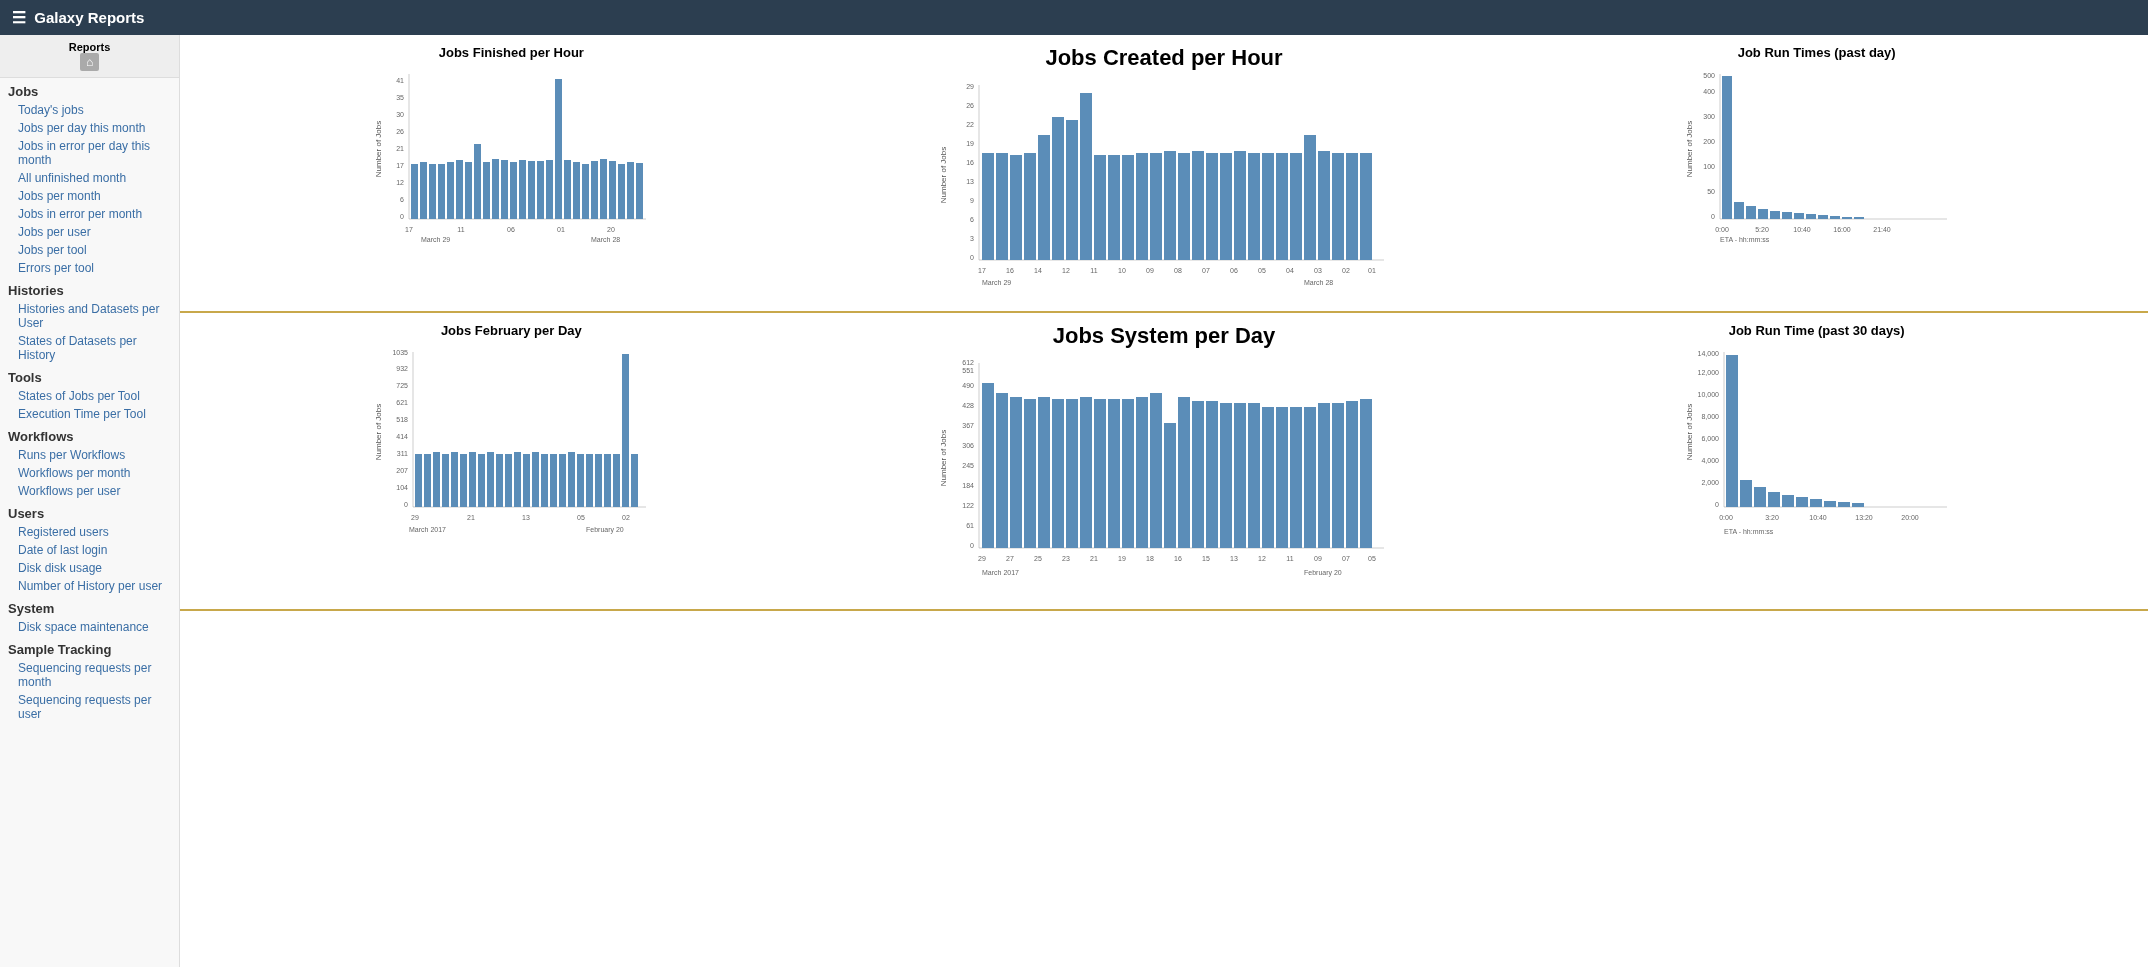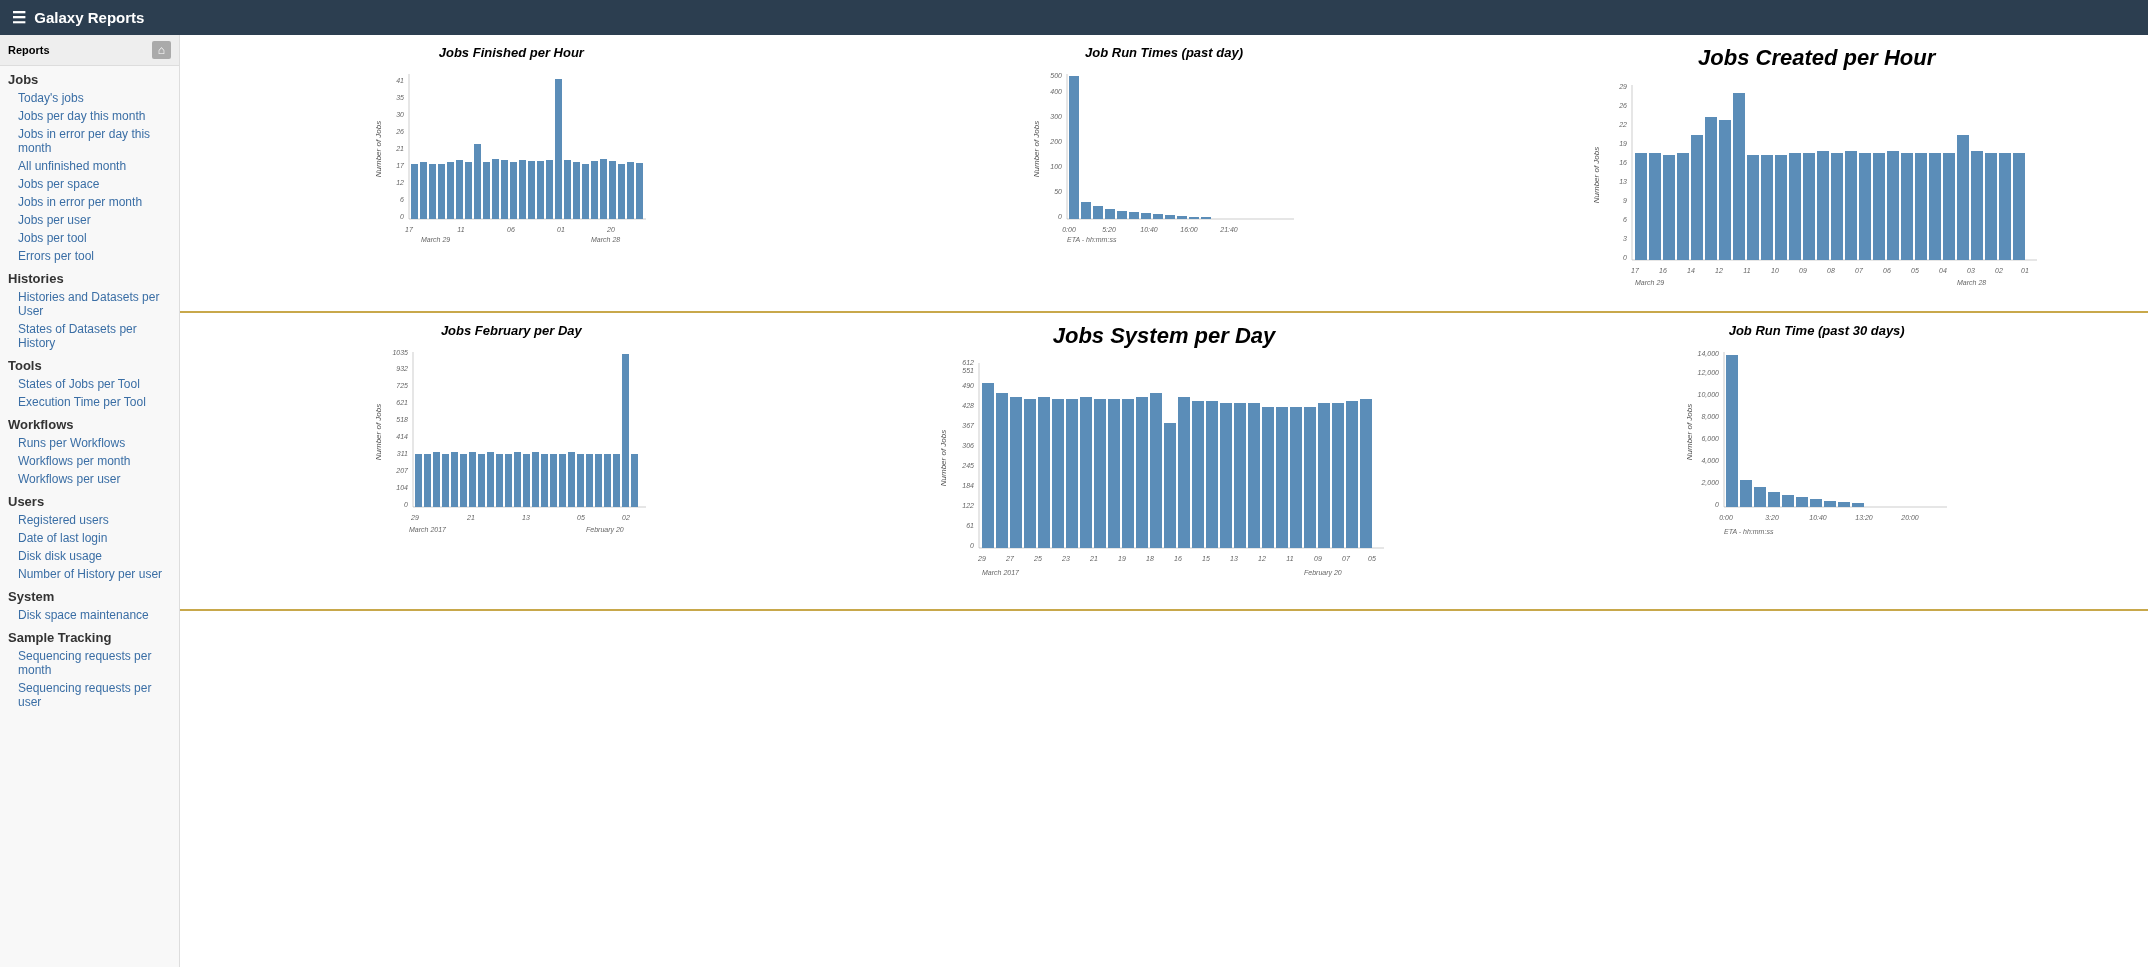--- a/index.html
+++ b/index.html
@@ -31,20 +31,21 @@
       flex-shrink: 0;
       font-size: 11px;
     }
     #sidebar-topbar {
       display: flex;
       align-items: center;
       justify-content: space-between;
       padding: 6px 8px;
       border-bottom: 1px solid #ddd;
       background: #eee;
+      flex-direction: column;
     }
     #sidebar-topbar span { font-size: 11px; font-weight: bold; }
     #sidebar-topbar .home-btn {
       background: #aaa;
       color: white;
       border: none;
       padding: 2px 6px;
       cursor: pointer;
       font-size: 12px;
       border-radius: 2px;
@@ -78,21 +79,20 @@
       align-items: flex-start;
       border-bottom: 2px solid #c8a84b;
       padding: 10px 10px 16px 10px;
       gap: 10px;
     }
     .chart-cell {
       flex: 1;
       display: flex;
       flex-direction: column;
       align-items: center;
-      font-style: italic;
     }
     .chart-title {
       font-size: 13px;
       font-weight: bold;
       margin-bottom: 4px;
       text-align: center;
     }
     .chart-title-large {
       font-size: 22px;
       font-weight: bold;
@@ -125,21 +125,21 @@
     <div id="sidebar-topbar">
       <span>Reports</span>
       <button class="home-btn">⌂</button>
     </div>
 
     <div class="sidebar-section-label">Jobs</div>
     <a class="sidebar-link">Today's jobs</a>
     <a class="sidebar-link">Jobs per day this month</a>
     <a class="sidebar-link">Jobs in error per day this month</a>
     <a class="sidebar-link">All unfinished month</a>
-    <a class="sidebar-link">Jobs per space</a>
+    <a class="sidebar-link">Jobs per month</a>
     <a class="sidebar-link">Jobs in error per month</a>
     <a class="sidebar-link">Jobs per user</a>
     <a class="sidebar-link">Jobs per tool</a>
     <a class="sidebar-link">Errors per tool</a>
 
     <div class="sidebar-section-label">Histories</div>
     <a class="sidebar-link">Histories and Datasets per User</a>
     <a class="sidebar-link">States of Datasets per History</a>
 
     <div class="sidebar-section-label">Tools</div>
@@ -218,57 +218,20 @@
             <rect x="265" y="99" width="7" height="56" class="bar"></rect>
           </g>
 
           <text x="38" y="168" text-anchor="middle" class="tick-text">17</text>
           <text x="90" y="168" text-anchor="middle" class="tick-text">11</text>
           <text x="140" y="168" text-anchor="middle" class="tick-text">06</text>
           <text x="190" y="168" text-anchor="middle" class="tick-text">01</text>
           <text x="240" y="168" text-anchor="middle" class="tick-text">20</text>
           <text x="50" y="178" class="tick-text">March 29</text>
           <text x="220" y="178" class="tick-text">March 28</text>
-        </svg>
-      </div>
-
-      <div class="chart-cell">
-        <div class="chart-title">Job Run Times (past day)</div>
-        <svg class="chart" width="270" height="180">
-          <line x1="38" y1="10" x2="38" y2="155" class="axis-line"></line>
-          <line x1="38" y1="155" x2="265" y2="155" class="axis-line"></line>
-
-          <text x="33" y="155" text-anchor="end" class="tick-text">0</text>
-          <text x="33" y="130" text-anchor="end" class="tick-text">50</text>
-          <text x="33" y="105" text-anchor="end" class="tick-text">100</text>
-          <text x="33" y="80" text-anchor="end" class="tick-text">200</text>
-          <text x="33" y="55" text-anchor="end" class="tick-text">300</text>
-          <text x="33" y="30" text-anchor="end" class="tick-text">400</text>
-          <text x="33" y="14" text-anchor="end" class="tick-text">500</text>
-          <text transform="rotate(-90,10,85)" x="10" y="85" text-anchor="middle" class="axis-label">Number of Jobs</text>
-
-          <rect x="40" y="12" width="10" height="143" class="bar"></rect>
-          <rect x="52" y="138" width="10" height="17" class="bar"></rect>
-          <rect x="64" y="142" width="10" height="13" class="bar"></rect>
-          <rect x="76" y="145" width="10" height="10" class="bar"></rect>
-          <rect x="88" y="147" width="10" height="8" class="bar"></rect>
-          <rect x="100" y="148" width="10" height="7" class="bar"></rect>
-          <rect x="112" y="149" width="10" height="6" class="bar"></rect>
-          <rect x="124" y="150" width="10" height="5" class="bar"></rect>
-          <rect x="136" y="151" width="10" height="4" class="bar"></rect>
-          <rect x="148" y="152" width="10" height="3" class="bar"></rect>
-          <rect x="160" y="153" width="10" height="2" class="bar"></rect>
-          <rect x="172" y="153" width="10" height="2" class="bar"></rect>
-
-          <text x="40" y="168" text-anchor="middle" class="tick-text">0:00</text>
-          <text x="80" y="168" text-anchor="middle" class="tick-text">5:20</text>
-          <text x="120" y="168" text-anchor="middle" class="tick-text">10:40</text>
-          <text x="160" y="168" text-anchor="middle" class="tick-text">16:00</text>
-          <text x="200" y="168" text-anchor="middle" class="tick-text">21:40</text>
-          <text x="38" y="178" class="tick-text">ETA - hh:mm:ss</text>
         </svg>
       </div>
 
       <div class="chart-cell">
         <div class="chart-title-large">Jobs Created per Hour</div>
         <svg class="chart" width="460" height="220">
           <line x1="45" y1="10" x2="45" y2="185" class="axis-line"></line>
           <line x1="45" y1="185" x2="450" y2="185" class="axis-line"></line>
 
           <text x="40" y="185" text-anchor="end" class="tick-text">0</text>
@@ -325,20 +288,57 @@
           <text x="300" y="198" text-anchor="middle" class="tick-text">06</text>
           <text x="328" y="198" text-anchor="middle" class="tick-text">05</text>
           <text x="356" y="198" text-anchor="middle" class="tick-text">04</text>
           <text x="384" y="198" text-anchor="middle" class="tick-text">03</text>
           <text x="412" y="198" text-anchor="middle" class="tick-text">02</text>
           <text x="438" y="198" text-anchor="middle" class="tick-text">01</text>
           <text x="48" y="210" class="tick-text">March 29</text>
           <text x="370" y="210" class="tick-text">March 28</text>
         </svg>
       </div>
+
+      <div class="chart-cell">
+        <div class="chart-title">Job Run Times (past day)</div>
+        <svg class="chart" width="270" height="180">
+          <line x1="38" y1="10" x2="38" y2="155" class="axis-line"></line>
+          <line x1="38" y1="155" x2="265" y2="155" class="axis-line"></line>
+
+          <text x="33" y="155" text-anchor="end" class="tick-text">0</text>
+          <text x="33" y="130" text-anchor="end" class="tick-text">50</text>
+          <text x="33" y="105" text-anchor="end" class="tick-text">100</text>
+          <text x="33" y="80" text-anchor="end" class="tick-text">200</text>
+          <text x="33" y="55" text-anchor="end" class="tick-text">300</text>
+          <text x="33" y="30" text-anchor="end" class="tick-text">400</text>
+          <text x="33" y="14" text-anchor="end" class="tick-text">500</text>
+          <text transform="rotate(-90,10,85)" x="10" y="85" text-anchor="middle" class="axis-label">Number of Jobs</text>
+
+          <rect x="40" y="12" width="10" height="143" class="bar"></rect>
+          <rect x="52" y="138" width="10" height="17" class="bar"></rect>
+          <rect x="64" y="142" width="10" height="13" class="bar"></rect>
+          <rect x="76" y="145" width="10" height="10" class="bar"></rect>
+          <rect x="88" y="147" width="10" height="8" class="bar"></rect>
+          <rect x="100" y="148" width="10" height="7" class="bar"></rect>
+          <rect x="112" y="149" width="10" height="6" class="bar"></rect>
+          <rect x="124" y="150" width="10" height="5" class="bar"></rect>
+          <rect x="136" y="151" width="10" height="4" class="bar"></rect>
+          <rect x="148" y="152" width="10" height="3" class="bar"></rect>
+          <rect x="160" y="153" width="10" height="2" class="bar"></rect>
+          <rect x="172" y="153" width="10" height="2" class="bar"></rect>
+
+          <text x="40" y="168" text-anchor="middle" class="tick-text">0:00</text>
+          <text x="80" y="168" text-anchor="middle" class="tick-text">5:20</text>
+          <text x="120" y="168" text-anchor="middle" class="tick-text">10:40</text>
+          <text x="160" y="168" text-anchor="middle" class="tick-text">16:00</text>
+          <text x="200" y="168" text-anchor="middle" class="tick-text">21:40</text>
+          <text x="38" y="178" class="tick-text">ETA - hh:mm:ss</text>
+        </svg>
+      </div>
     </div>
 
     <div class="chart-row">
 
       <div class="chart-cell">
         <div class="chart-title">Jobs February per Day</div>
         <svg class="chart" width="280" height="200">
           <line x1="42" y1="10" x2="42" y2="165" class="axis-line"></line>
           <line x1="42" y1="165" x2="275" y2="165" class="axis-line"></line>
           <text x="37" y="165" text-anchor="end" class="tick-text">0</text>

